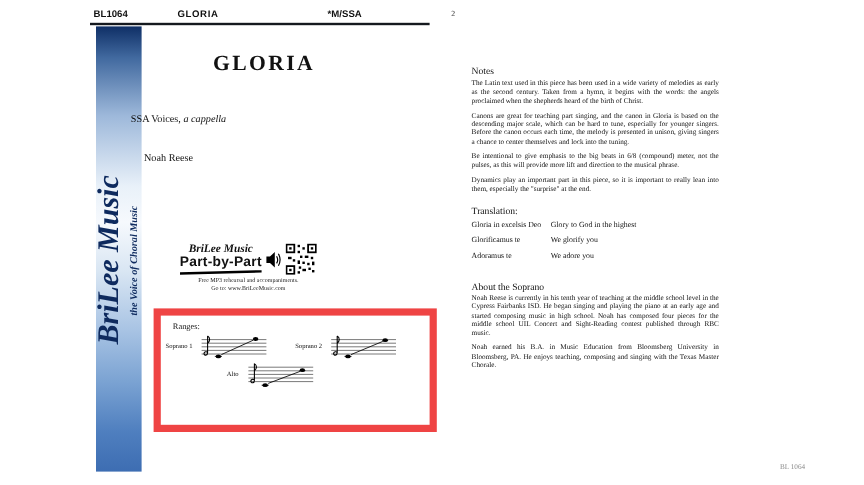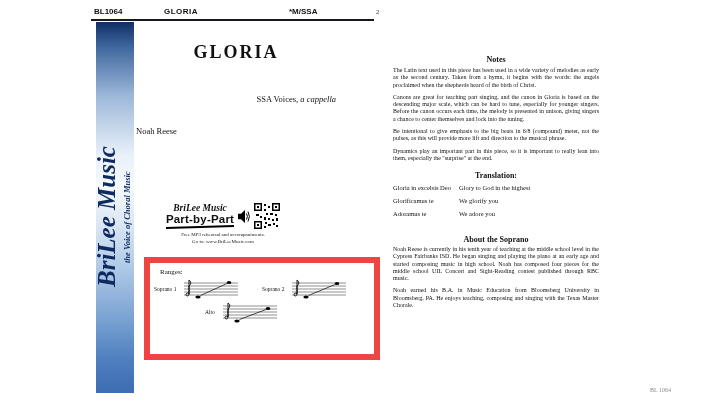--- a/index.html
+++ b/index.html
@@ -1,58 +1,58 @@
 <!DOCTYPE html>
 <html><head>
 <meta charset="utf-8">
 <style>
   html,body{margin:0;padding:0;}
   body{
     width:720px;height:404px;position:relative;background:#ffffff;
     font-family:"Liberation Serif", serif;color:#111;overflow:hidden;
   }
   
-  .cover{position:absolute;left:75px;top:0;width:285px;height:300px;margin-left:16px;}
+  .cover{position:absolute;left:75px;top:0;width:285px;height:300px;}
   .cover-cat{position:absolute;left:3px;top:7px;font-family:"Liberation Sans",sans-serif;font-weight:bold;font-size:8px;}
   .cover-head-title{position:absolute;left:30px;top:7px;width:120px;text-align:center;font-family:"Liberation Sans",sans-serif;font-weight:bold;font-size:8px;letter-spacing:.5px;}
   .cover-voicing{position:absolute;left:198px;top:7px;font-family:"Liberation Sans",sans-serif;font-weight:bold;font-size:8px;}
   .cover-rule{position:absolute;left:0;top:19px;width:283px;height:2px;background:#15191f;}
   .banner{
     position:absolute;left:5px;top:22px;width:38px;height:371px;
     background:linear-gradient(180deg,#0f2f66 0%,#41699f 7%,#9db8da 20%,#e9f1f9 36%,#f6f9fd 44%,#d9e6f3 55%,#a9c4e4 68%,#7aa2d2 80%,#4f7fbf 91%,#3d6db2 100%);
   }
   .banner-brand{
     position:absolute;left:-3px;top:40px;height:310px;width:30px;
     writing-mode:vertical-rl;transform:rotate(180deg);text-align:center;
     font-style:italic;font-weight:bold;font-size:25px;color:#0e2a5e;white-space:nowrap;
   }
   .banner-tagline{
     position:absolute;left:26px;top:70px;height:250px;width:11px;
     writing-mode:vertical-rl;transform:rotate(180deg);text-align:center;
     font-style:italic;font-weight:bold;font-size:8.5px;color:#0e2a5e;white-space:nowrap;
   }
   .cover-title{position:absolute;left:45px;top:42px;width:200px;text-align:center;font-size:18px;font-weight:bold;letter-spacing:2px;}
-  .cover-sub{position:absolute;left:45px;top:94px;width:200px;text-align:right;font-size:8.5px;}
+  .cover-sub{position:absolute;left:34px;top:94px;width:200px;text-align:left;font-size:8.5px;}
   .cover-composer{position:absolute;left:45px;top:126px;width:200px;text-align:left;font-size:8.5px;}
   .logo{position:absolute;left:62px;top:203px;width:140px;display:flex;align-items:center;justify-content:center;gap:3px;}
   .logo-textcol{text-align:center;line-height:1;}
   .logo-brand{font-style:italic;font-weight:bold;font-size:9.5px;}
   .logo-product{font-family:"Liberation Sans",sans-serif;font-weight:bold;font-size:11.5px;letter-spacing:.2px;}
   .logo-swoosh{height:1.5px;background:#000;margin-top:1px;transform:skewY(-1.5deg);}
   .logo-fineprint{position:absolute;left:62px;top:232px;width:140px;text-align:center;font-size:5px;line-height:6.5px;color:#222;}
   .ranges-box{position:absolute;left:53px;top:257px;width:224px;height:91px;border:6px solid #ef4444;}
   .ranges-label{position:absolute;left:10px;top:5px;font-size:7px;}
   .staff-group{position:absolute;display:flex;align-items:center;gap:2px;}
   .staff-label{font-size:5.5px;white-space:nowrap;}
   .sg1{left:4px;top:15px;} .sg2{left:112px;top:15px;} .sg3{left:55px;top:38px;}
   .details{position:absolute;left:11px;top:57px;font-size:7px;line-height:8.3px;}
   
   .page2{position:absolute;left:370px;top:0;width:350px;height:404px;}
   .pagenum{position:absolute;left:6px;top:8px;font-size:6.5px;color:#333;}
-  .sec-head{position:absolute;left:23px;width:206px;text-align:center;font-weight:bold;font-size:8px;}
+  .sec-head{position:absolute;left:23px;width:206px;text-align:left;font-weight:normal;font-size:8px;}
   .h-notes{top:55px;} .h-trans{top:171px;} .h-about{top:235px;}
   .bodycol{position:absolute;left:23px;width:206px;font-size:6px;line-height:7.3px;text-align:justify;}
   .b-notes{top:67px;} .b-about{top:246px;}
   .bodycol p{margin:0 0 5px 0;}
   .trans-rows{position:absolute;left:23px;top:184px;width:206px;font-size:6.5px;}
   .trans-row{display:flex;margin-bottom:6px;}
   .trans-latin{width:66px;flex:0 0 66px;}
   .footer-cat{position:absolute;left:650px;top:387px;font-size:6px;color:#8a8a8a;}
   svg{display:block;}
 </style>

